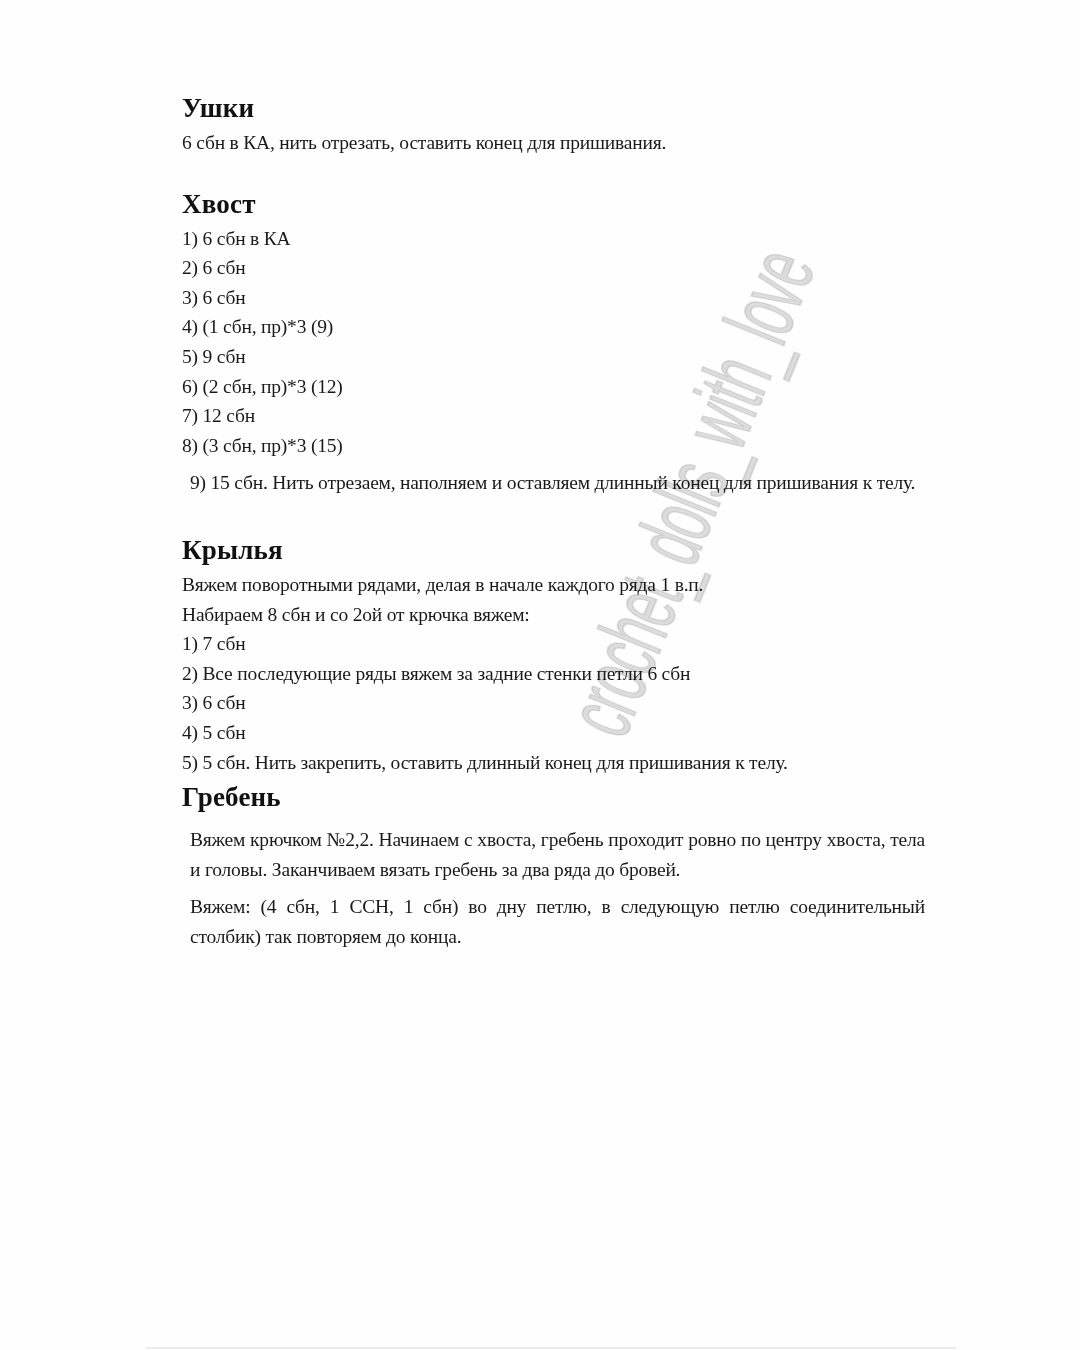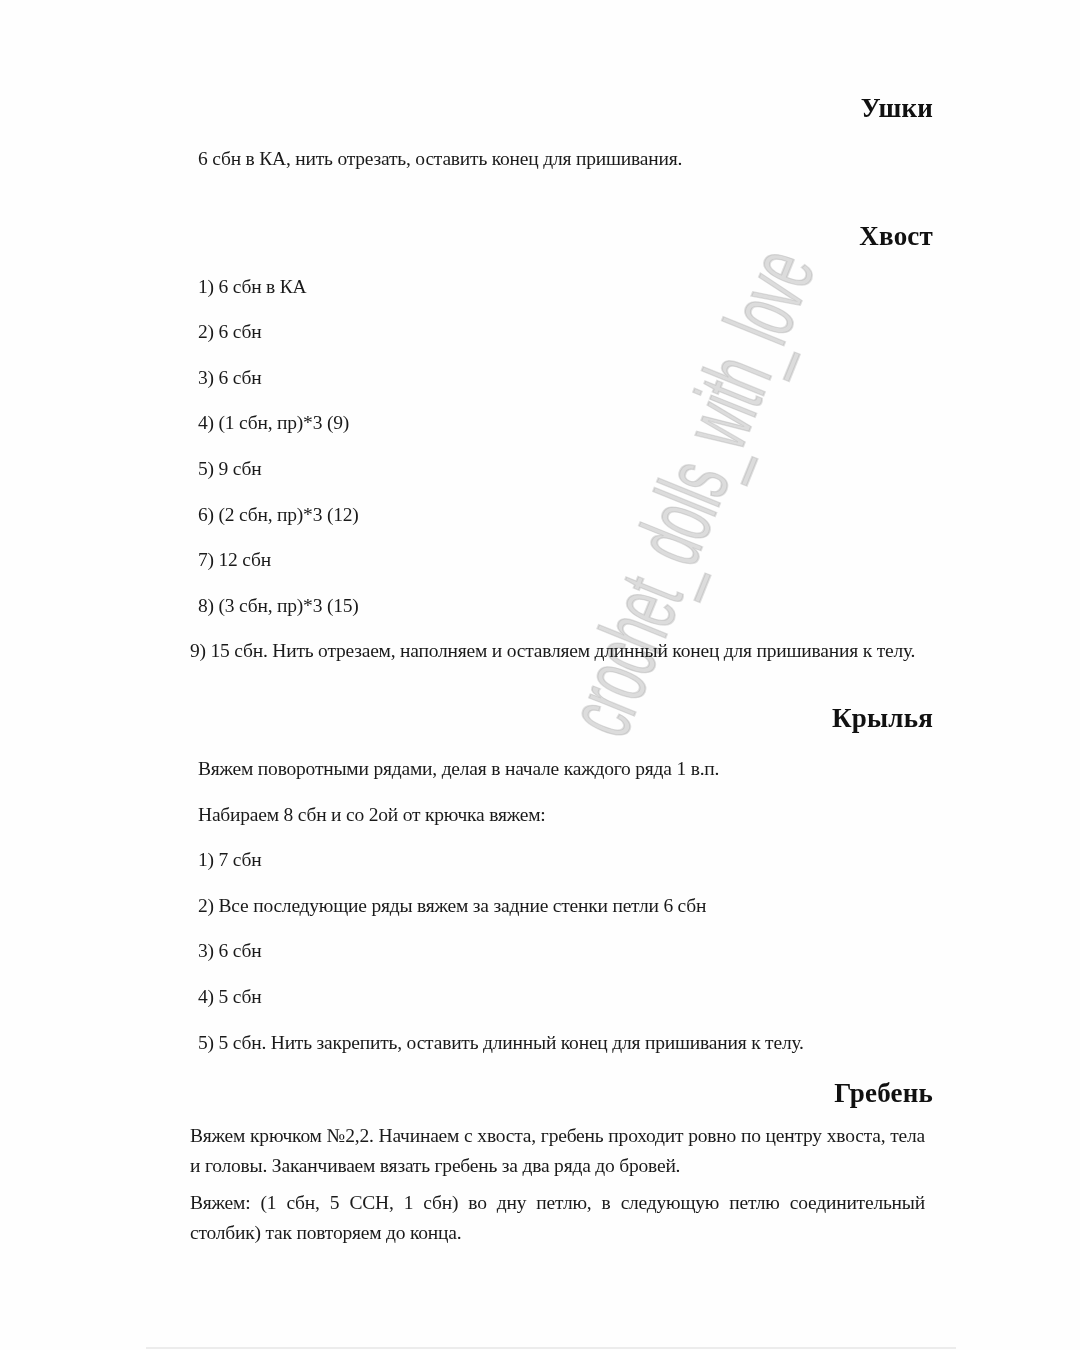--- a/index.html
+++ b/index.html
@@ -23,30 +23,30 @@
     }
     .content {
       position: absolute;
       left: 182px;
       top: 88px;
       width: 751px;
     }
     .heading {
       font-weight: bold;
       font-size: 27px;
-      text-align: right;
+      text-align: left;
       margin: 0;
       line-height: 40px;
       color: #111;
       letter-spacing: 0.2px;
     }
     .line {
       font-size: 19.5px;
       line-height: 29.6px;
-      margin: 16px;
+      margin: 0;
       white-space: nowrap;
       letter-spacing: -0.2px;
     }
     .para {
       font-size: 19.5px;
       line-height: 29.6px;
       margin: 8px;
       text-align: justify;
       text-align-last: left;
       letter-spacing: -0.2px;
@@ -116,19 +116,19 @@
       <p class="line">1) 7 сбн</p>
       <p class="line">2) Все последующие ряды вяжем за задние стенки петли 6 сбн</p>
       <p class="line">3) 6 сбн</p>
       <p class="line">4) 5 сбн</p>
       <p class="line">5) 5 сбн. Нить закрепить, оставить длинный конец для пришивания к телу.</p>
     </div>
 
     <div>
       <h2 class="heading">Гребень</h2>
       <p class="para">Вяжем крючком №2,2. Начинаем с хвоста, гребень проходит ровно по центру хвоста, тела и головы. Заканчиваем вязать гребень за два ряда до бровей.</p>
-      <p class="para">Вяжем: (1 сбн, 5 ССН, 1 сбн) во дну петлю, в следующую петлю соединительный столбик) так повторяем до конца.</p>
+      <p class="para">Вяжем: (4 сбн, 1 ССН, 1 сбн) во дну петлю, в следующую петлю соединительный столбик) так повторяем до конца.</p>
     </div>
 
   </div>
 
   <div class="bottom-rule"></div>
 </div>
 
 </body></html>

